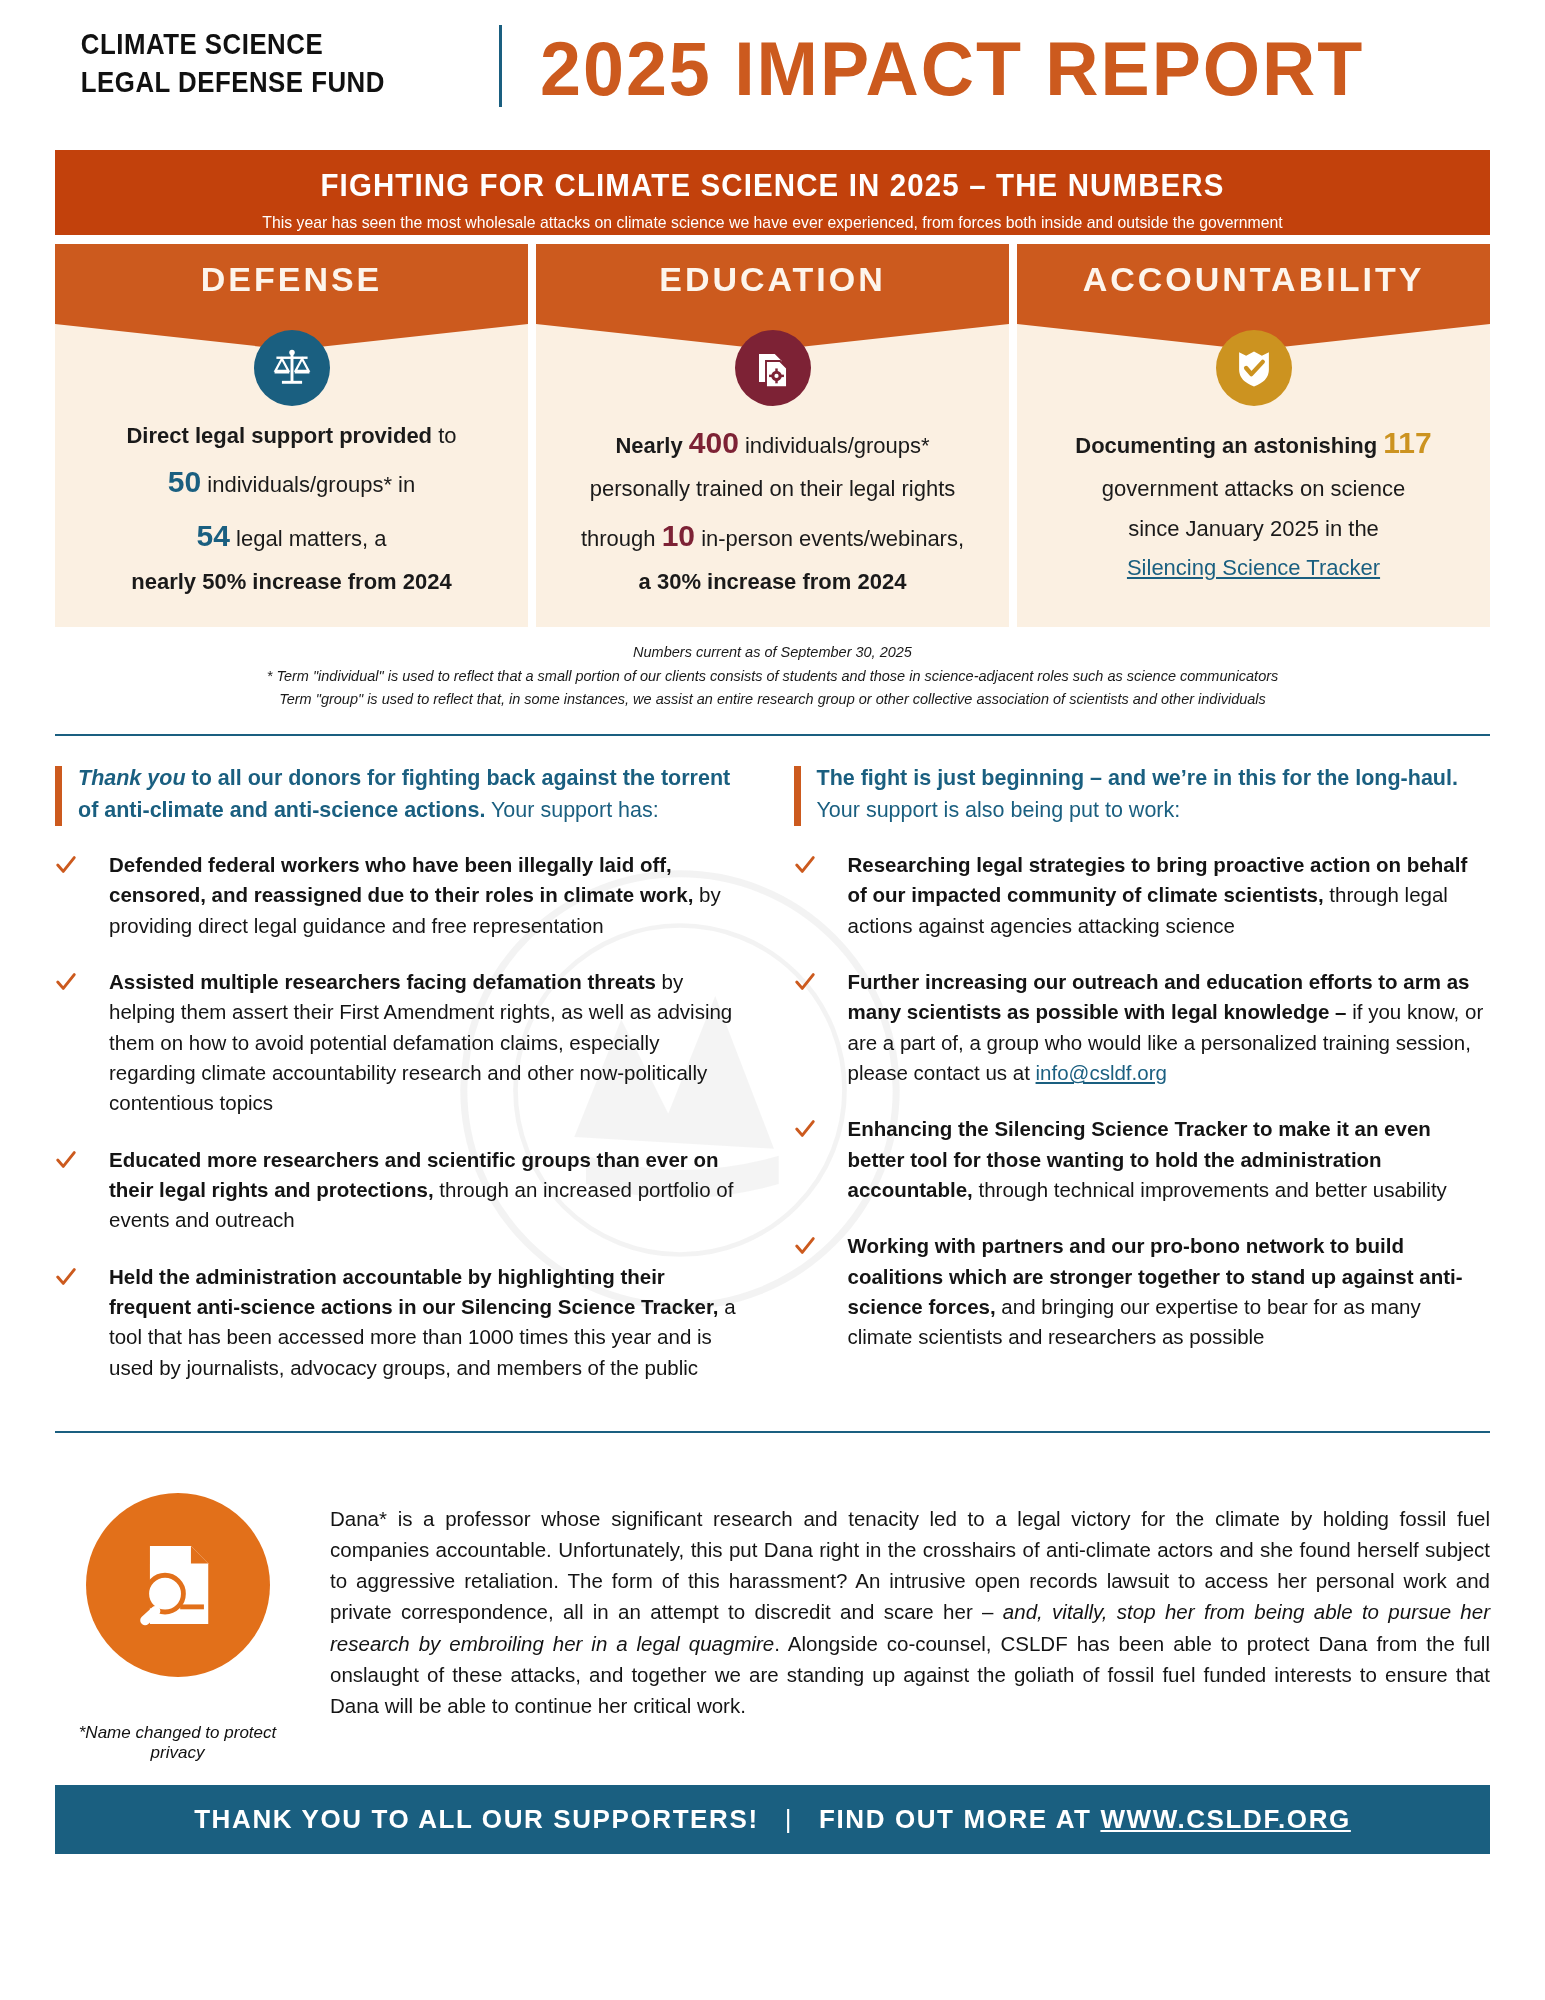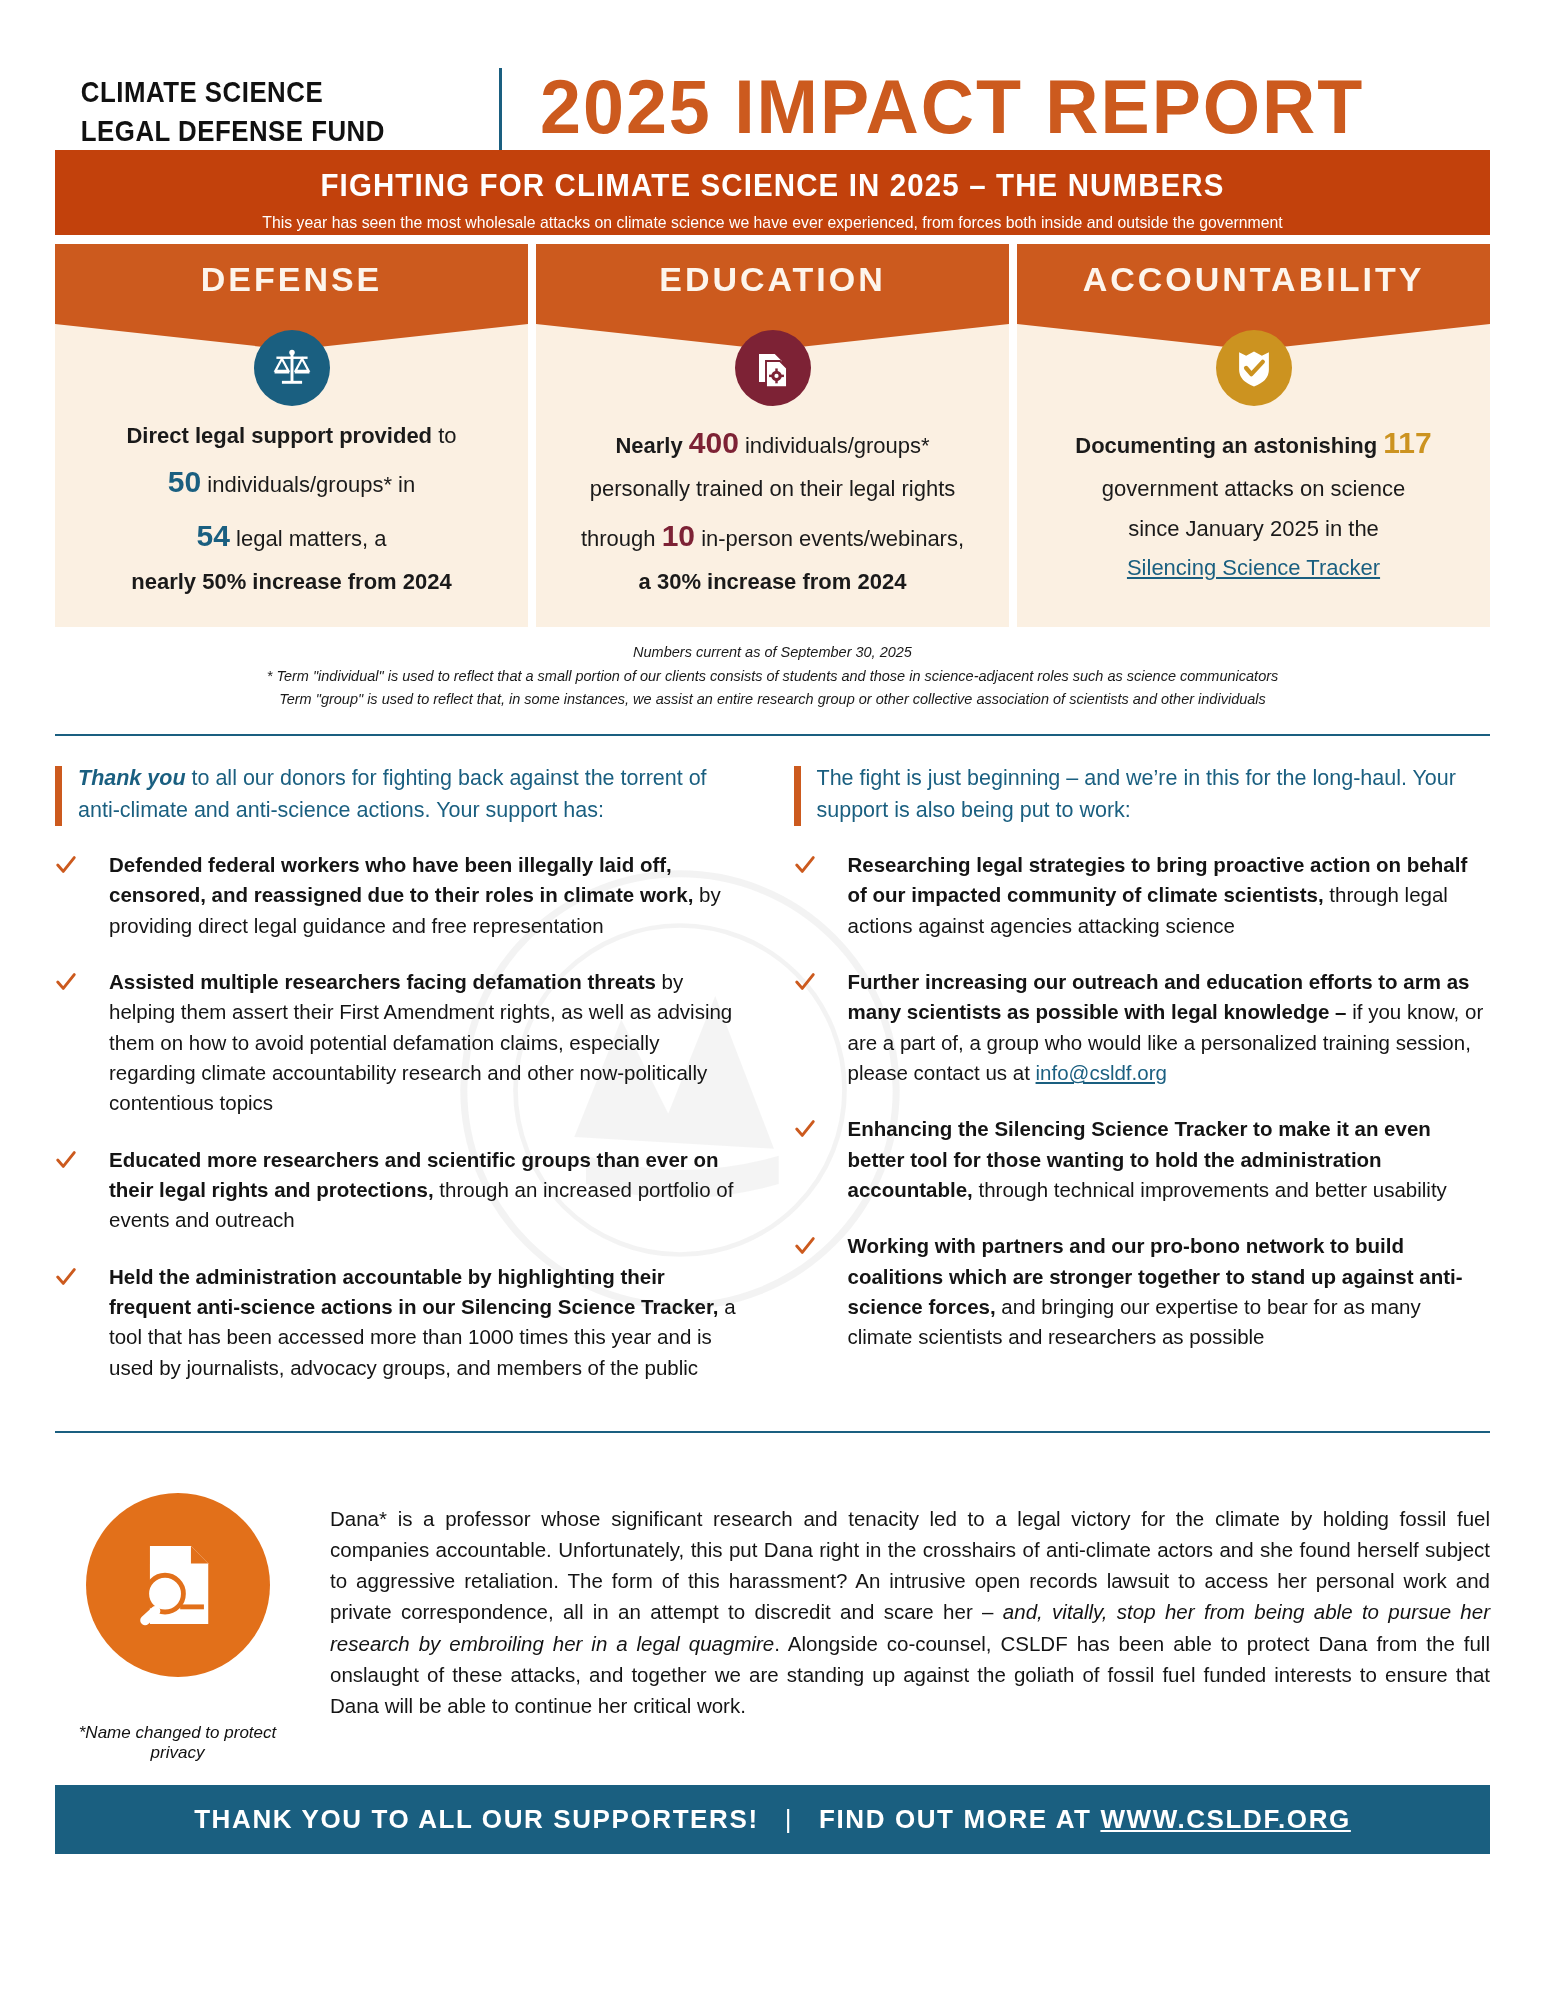--- a/index.html
+++ b/index.html
@@ -9,21 +9,21 @@
     font-family: "Liberation Sans", sans-serif;
   }
   body { width: 1545px; height: 2000px; position: relative; overflow: hidden; }
 
   
   
 
   .page { position: relative; width: 1545px; height: 2000px; padding: 0 55px; }
 
   
-  .masthead { display: flex; align-items: flex-end; height: 150px; padding-top: 12px; }
+  .masthead { display: flex; align-items: flex-start; height: 150px; padding-top: 25px; }
   .logo-text {
     font-family: "Liberation Sans Narrow", "Liberation Sans", sans-serif;
     font-weight: 700;
     font-size: 30px;
     line-height: 1.28;
     letter-spacing: 0.6px;
     color: #111111;
     transform: scaleX(0.86);
     transform-origin: left center;
     white-space: nowrap;
@@ -147,21 +147,21 @@
   .columns { display: flex; gap: 42px; margin-top: 26px; position: relative; z-index: 1; }
   .col { flex: 1; }
   .col-head { display: flex; gap: 16px; align-items: stretch; }
   .col-bar { width: 7px; background: #cc5a1e; flex: none; margin-top: 4px; }
   .col-head-text {
     font-family: "Liberation Sans Narrow", "Liberation Sans", sans-serif;
     font-size: 21.5px;
     line-height: 1.5;
     color: #1a5f80;
   }
-  .col-head-text b { font-weight: 400; }
+  .col-head-text b { font-weight: 700; }
   .col-head-text i { font-style: italic; font-weight: 700; }
   .bullets { margin-top: 24px; }
   .bullet { display: flex; gap: 32px; margin-bottom: 26px; }
   .check {
     flex: none; width: 22px; height: 22px; margin-top: 4px;
   }
   .bullet-text {
     font-family: "Liberation Sans Narrow", "Liberation Sans", sans-serif;
     font-size: 20.5px;
     line-height: 1.48;

